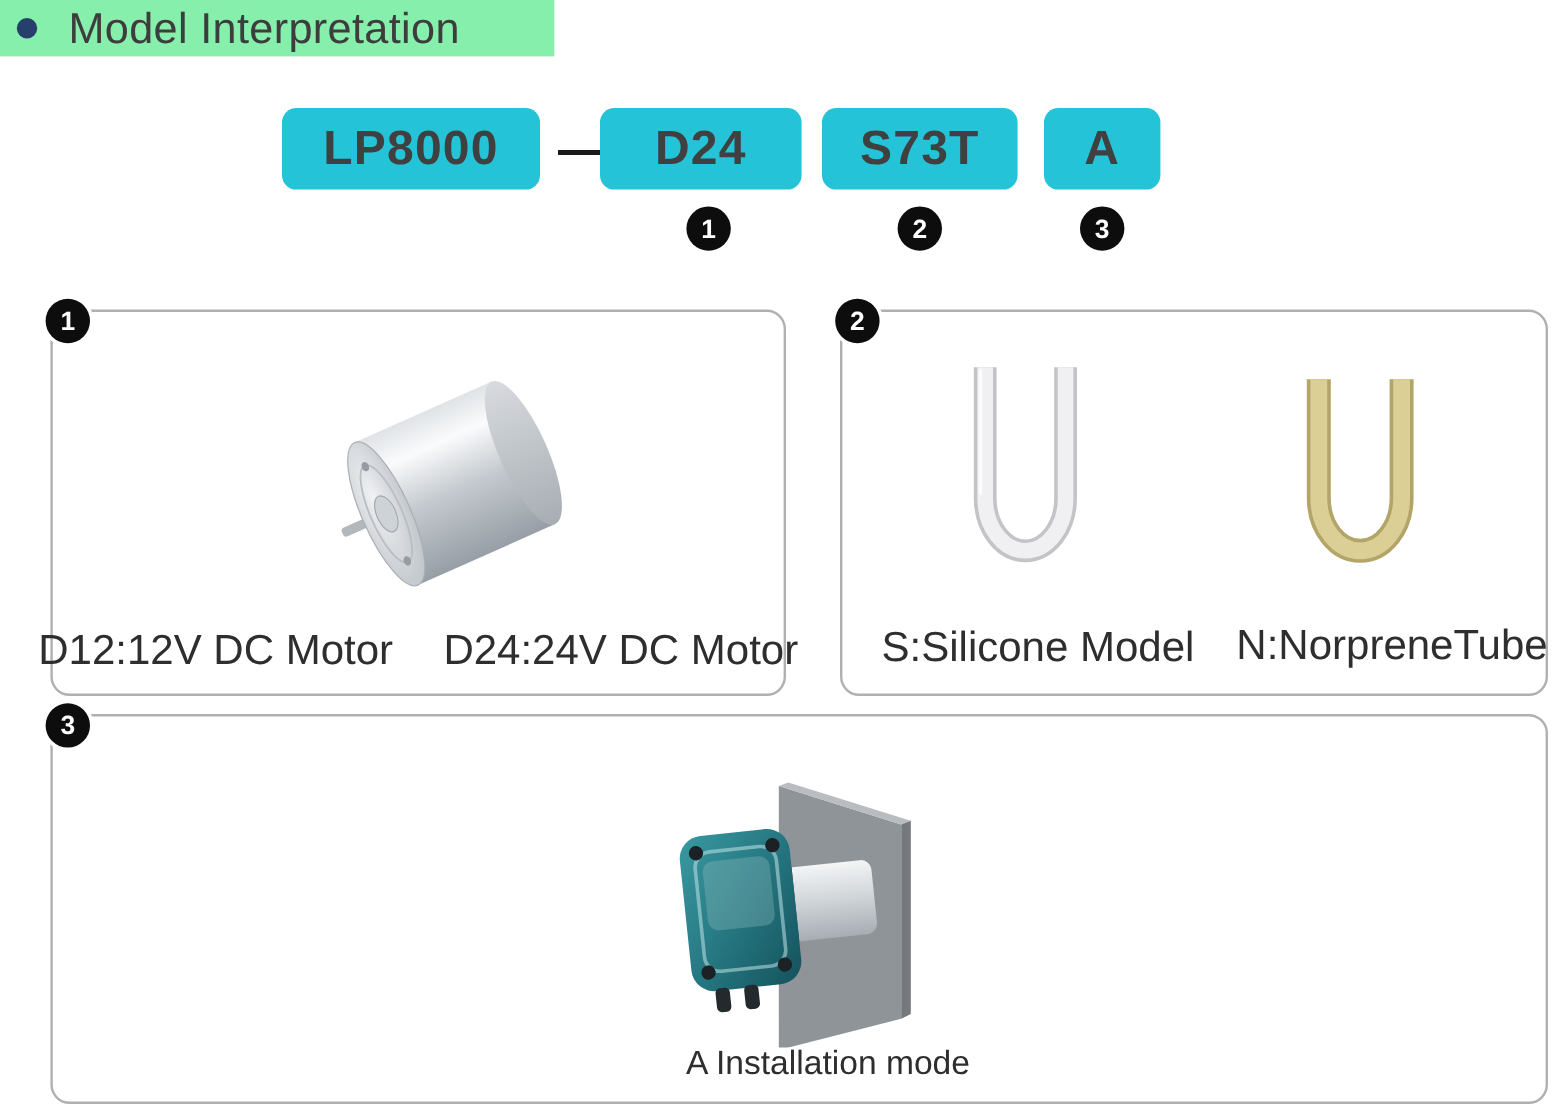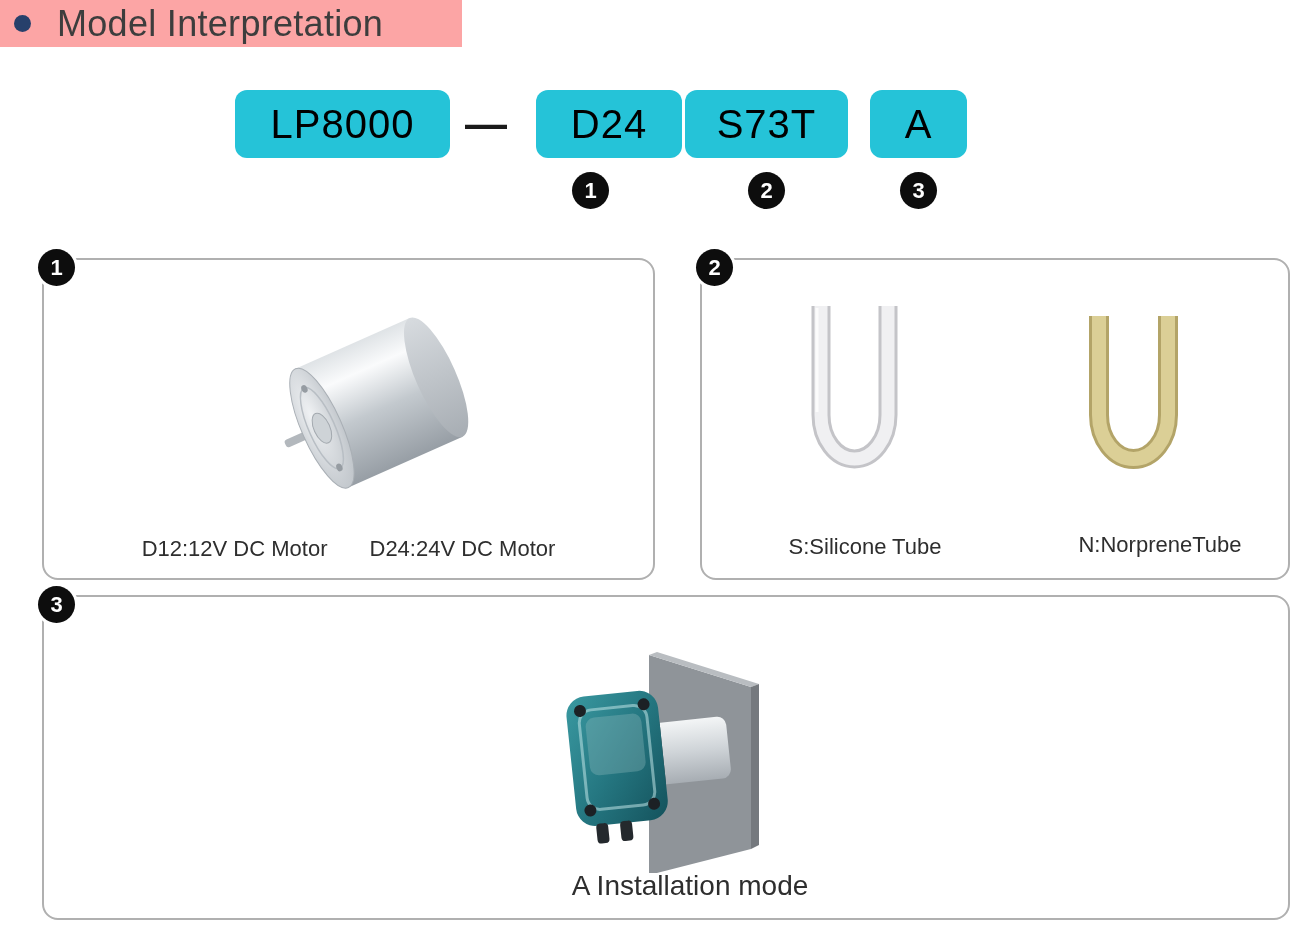--- a/index.html
+++ b/index.html
@@ -12,21 +12,21 @@
     height: 931px;
     background: #ffffff;
     overflow: hidden;
   }
 
   
   .title-bar {
     position: absolute;
     left: 0; top: 0;
     width: 462px; height: 47px;
-    background: #fca5a5;
+    background: #86efac;
     display: flex;
     align-items: center;
   }
   .bullet {
     width: 17px; height: 17px;
     border-radius: 50%;
     background: #27406b;
     margin-left: 14px;
     flex: 0 0 auto;
   }
@@ -39,30 +39,30 @@
     letter-spacing: 0.3px;
   }
 
   
   .chip {
     position: absolute;
     top: 90px;
     height: 68px;
     background: #25c3d8;
     border-radius: 12px;
-    color: #000000;
+    color: #404040;
     font-size: 40px;
-    font-weight: normal;
+    font-weight: bold;
     display: flex;
     align-items: center;
     justify-content: center;
     letter-spacing: 1px;
   }
   .chip-base  { left: 235px; width: 215px; }
-  .chip-seg1  { left: 536px; width: 146px; }
+  .chip-seg1  { left: 500px; width: 168px; }
   .chip-seg2  { left: 685px; width: 163px; text-align: center; }
   .chip-seg3  { left: 870px; width:  97px; }
 
   .dash {
     position: absolute;
     left: 452px; top: 90px;
     width: 68px; height: 68px;
     display: flex; align-items: center; justify-content: center;
     color: #1a1a1a;
     font-size: 42px;
@@ -93,21 +93,21 @@
   .panel-motor        { left: 42px;  top: 258px; width: 613px;  height: 322px; }
   .panel-tube         { left: 700px; top: 258px; width: 590px;  height: 322px; }
   .panel-installation { left: 42px;  top: 595px; width: 1248px; height: 325px; }
 
   .corner-badge {
     left: -6px; top: -11px;
     box-shadow: 0 0 0 3px #ffffff;
   }
 
   .caption {
-    font-size: 22px;
+    font-size: 35px;
     color: #2e2e2e;
     white-space: nowrap;
   }
 
   
   .motor-img { position: absolute; left: 223px; top: 30px; }
   .motor-captions {
     position: absolute;
     bottom: 16px; left: 0;
     width: 100%;
@@ -197,21 +197,21 @@
       <path d="M 24 6 L 24 115 A 33.5 44 0 0 0 91 115 L 91 6" fill="none" stroke="#c4c4c8" stroke-width="19"></path>
       <path d="M 24 6 L 24 115 A 33.5 44 0 0 0 91 115 L 91 6" fill="none" stroke="#f0f0f2" stroke-width="13"></path>
       <path d="M 20 8 L 20 112" stroke="#ffffff" stroke-width="3" opacity="0.8"></path>
     </svg>
 
     <svg class="tube-img-norprene" width="118" height="190" viewBox="0 0 118 190">
       <path d="M 25 6 L 25 105 A 34.5 44 0 0 0 94 105 L 94 6" fill="none" stroke="#b3a468" stroke-width="20"></path>
       <path d="M 25 6 L 25 105 A 34.5 44 0 0 0 94 105 L 94 6" fill="none" stroke="#dbcf96" stroke-width="14"></path>
     </svg>
 
-    <div class="caption tube-caption-s">S:Silicone Tube</div>
+    <div class="caption tube-caption-s">S:Silicone Model</div>
     <div class="caption tube-caption-n">N:NorpreneTube</div>
   </section>
 
   <section class="panel panel-installation">
     <div class="num-badge corner-badge">3</div>
 
     <svg class="pump-img" width="210" height="240" viewBox="0 0 210 240">
       <defs>
         <linearGradient id="pmotor" x1="0" y1="0" x2="0" y2="1">
           <stop offset="0" stop-color="#f3f5f6"></stop>

